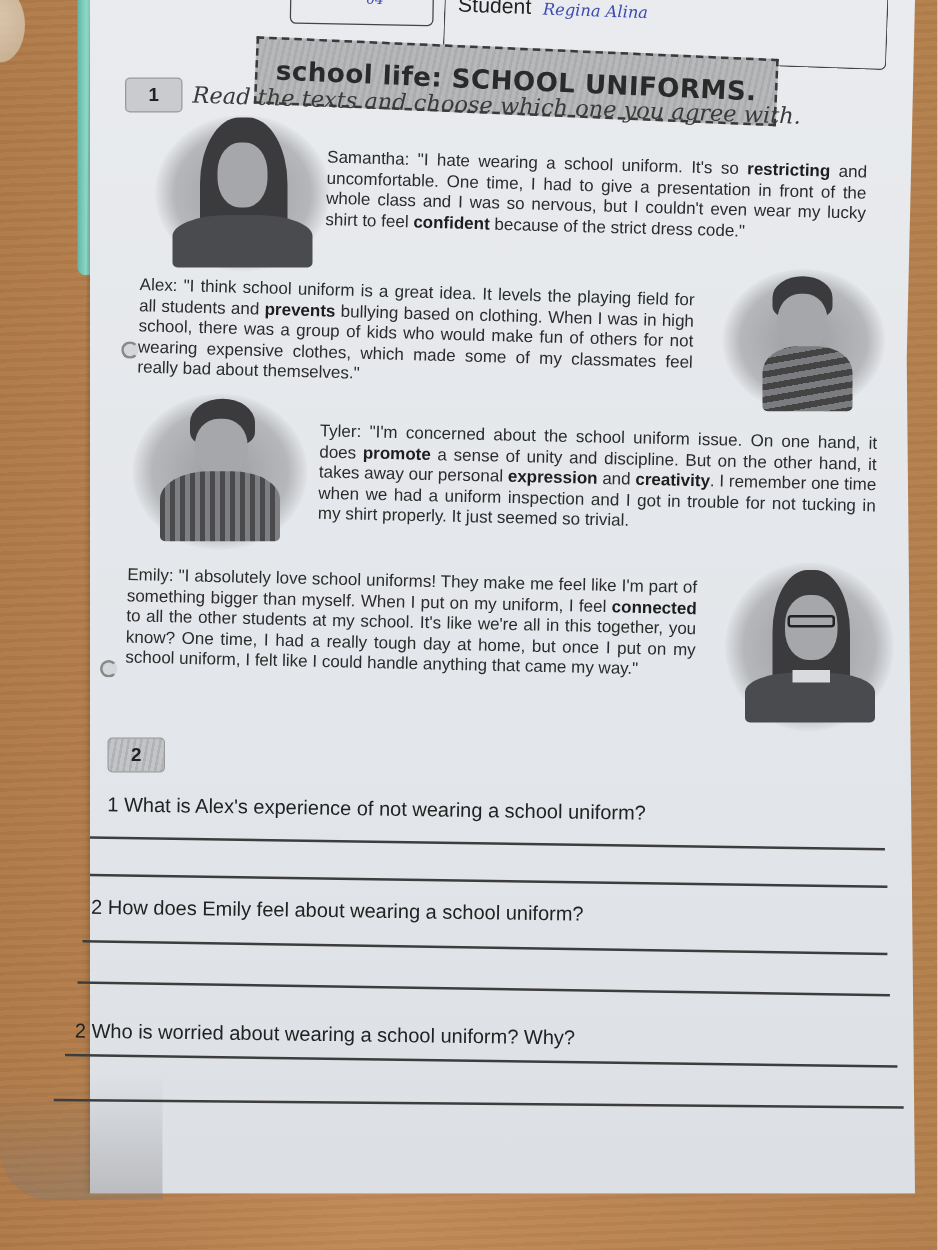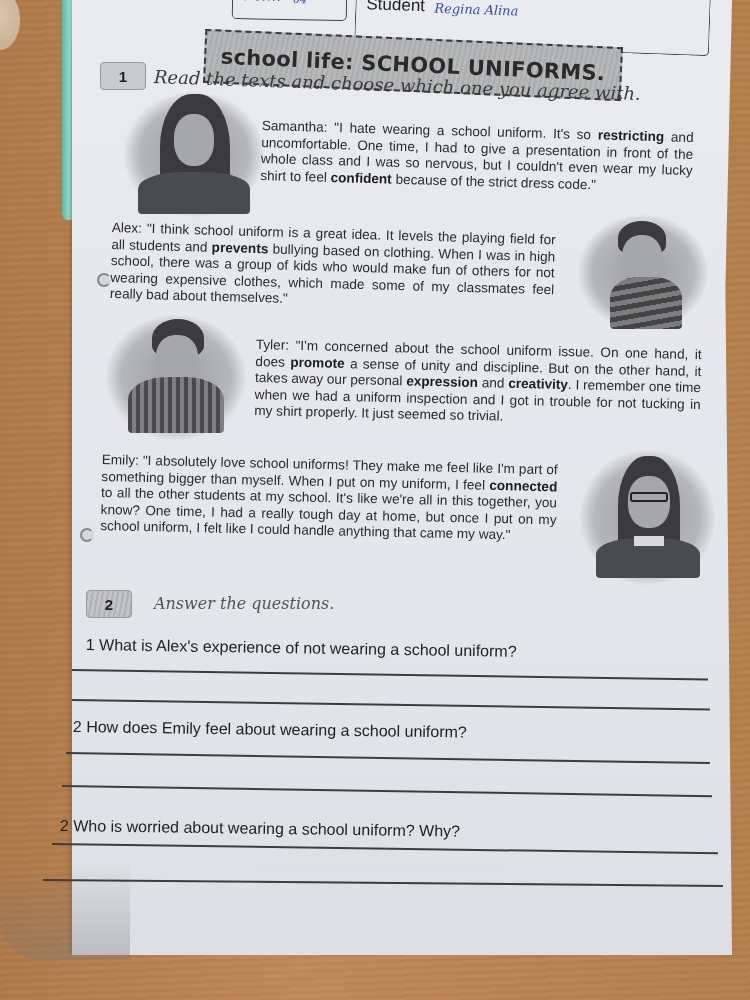--- a/index.html
+++ b/index.html
@@ -185,21 +185,20 @@
     <div style="position:absolute;left:50px;top:42px;width:38px;height:10px;border:2px solid #222;border-radius:3px;"></div>
     <div class="body-shape" style="left:16px;top:88px;width:104px;height:40px;"></div>
     <div style="position:absolute;left:54px;top:86px;width:30px;height:10px;background:#d8dadc;"></div>
   </div>
   <div class="passage pass-emily">
     <span>Emily: "I absolutely love school uniforms! They make me feel like I'm part of something bigger than myself. When I put on my uniform, I feel </span><b>connected</b><span> to all the other students at my school. It's like we're all in this together, you know? One time, I had a really tough day at home, but once I put on my school uniform, I felt like I could handle anything that came my way."</span>
   </div>
   <div class="binder-hole hole-2"></div>
 
   <div class="exercise-badge badge-2">2</div>
-  <div class="instruction instr-2">Answer the questions.</div>
 
   <div class="question q1">1 What is Alex's experience of not wearing a school uniform?</div>
   <div class="answer-line l1"></div>
   <div class="answer-line l2"></div>
 
   <div class="question q2">2 How does Emily feel about wearing a school uniform?</div>
   <div class="answer-line l3"></div>
   <div class="answer-line l4"></div>
 
   <div class="question q3">2 Who is worried about wearing a school uniform? Why?</div>

